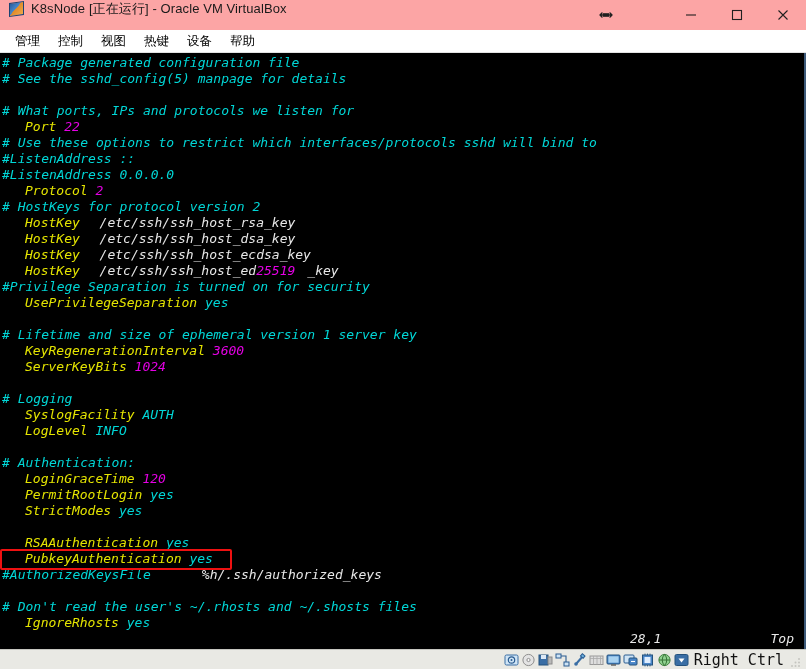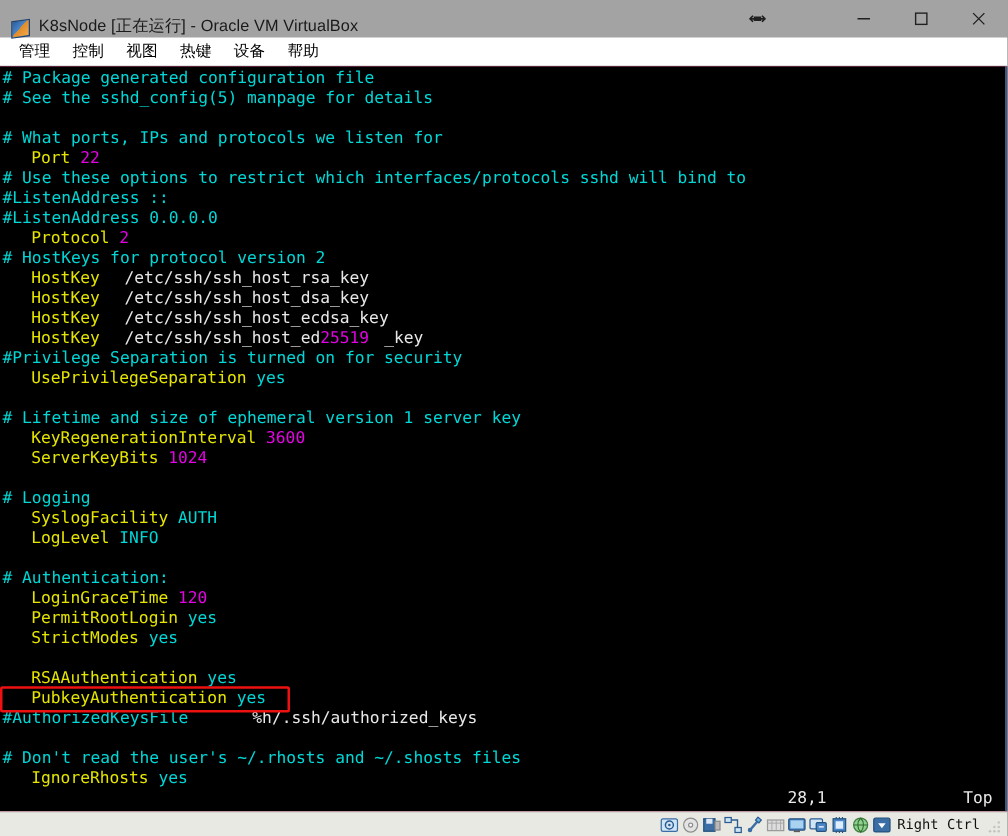--- a/index.html
+++ b/index.html
@@ -7,22 +7,22 @@
     width:806px;height:669px;
     background:#ffffff;
     font-family:"Liberation Sans",sans-serif;
     overflow:hidden;
     -webkit-font-smoothing:none;
   }
   .window{width:806px;height:669px;position:relative;background:#fff;display:flex;flex-direction:column;}
 
   
   .titlebar{
-    height:30px;flex:0 0 30px;background:#a3a3a3;
-    display:flex;align-items:flex-end;position:relative;
+    height:30px;flex:0 0 30px;background:#fca5a5;
+    display:flex;align-items:flex-start;position:relative;
   }
   .vb-icon{
     width:16px;height:16px;margin-left:8px;margin-right:7px;flex:0 0 16px;position:relative;
   }
   .vb-icon .cube{
     position:absolute;left:1px;top:2px;width:13px;height:12px;
     background:linear-gradient(135deg,#2a5d9e 0%,#4a86c8 45%,#e08b2a 46%,#f0a94a 100%);
     transform:skewY(-8deg);
     border:1px solid #1d4372;
   }
@@ -40,22 +40,23 @@
     height:22px;flex:0 0 22px;background:#ffffff;display:flex;align-items:center;
     padding-left:6px;border-bottom:1px solid #e2e2e2;
   }
   .menu-item{
     font-size:12.5px;color:#000000;padding:1px 9px;white-space:nowrap;
     font-family:"Liberation Sans",sans-serif;
   }
 
   
   .term-wrap{
-    flex:1 1 auto;position:relative;background:#be185d;overflow:hidden;
+    flex:1 1 auto;position:relative;background:#737373;overflow:hidden;
     border-right:2px solid #3d5a7a;
+    font-style:italic;
   }
   .term{
     position:absolute;left:0;top:0;right:0;bottom:0;
     background:#000;
     font-family:"DejaVu Sans Mono","Liberation Mono",monospace;
     font-size:13px;
     line-height:16px;
     padding:2px 0 0 2px;
     box-sizing:border-box;
     white-space:pre;
@@ -94,21 +95,21 @@
     display:flex;align-items:center;justify-content:flex-end;
     padding-right:4px;
   }
   .sb-icons{display:flex;align-items:center;gap:2px;}
   .sb-ico{
     width:15px;height:14px;position:relative;display:inline-block;
   }
   .sb-ico svg{display:block;}
   .hostkey-label{
     font-family:"DejaVu Sans Mono","Liberation Mono",monospace;
-    font-size:11px;color:#111;margin-left:5px;white-space:nowrap;
+    font-size:15px;color:#111;margin-left:5px;white-space:nowrap;
   }
   .grip{width:12px;height:12px;margin-left:6px;opacity:.45;}
 </style>
 </head>
 <body>
 
 <div class="window">
 
   <div class="titlebar">
     <div class="vb-icon">

